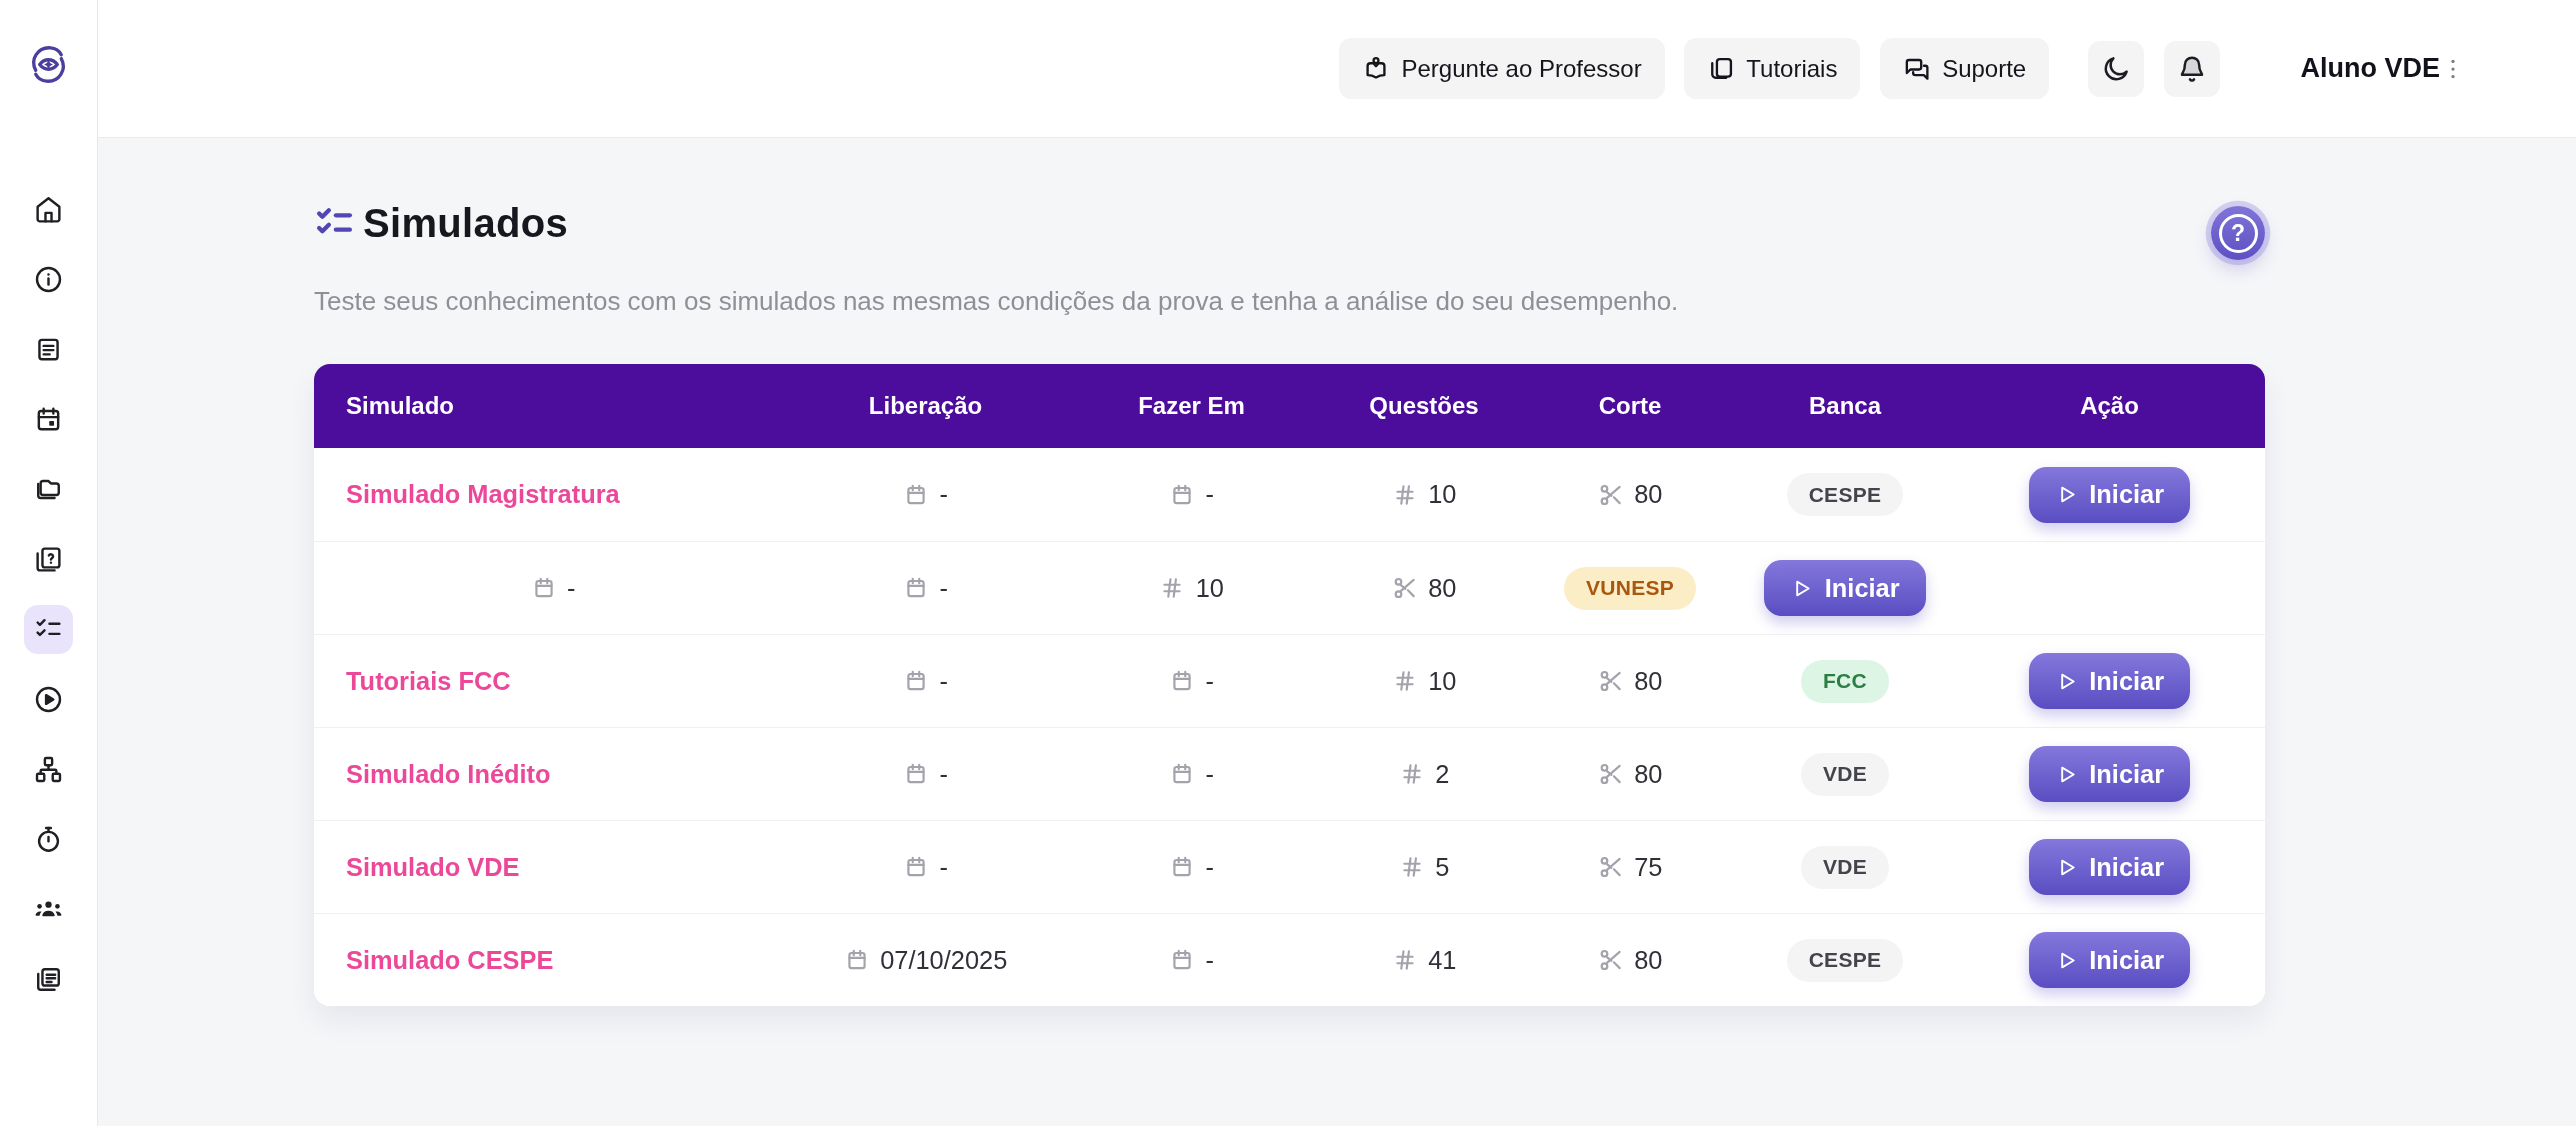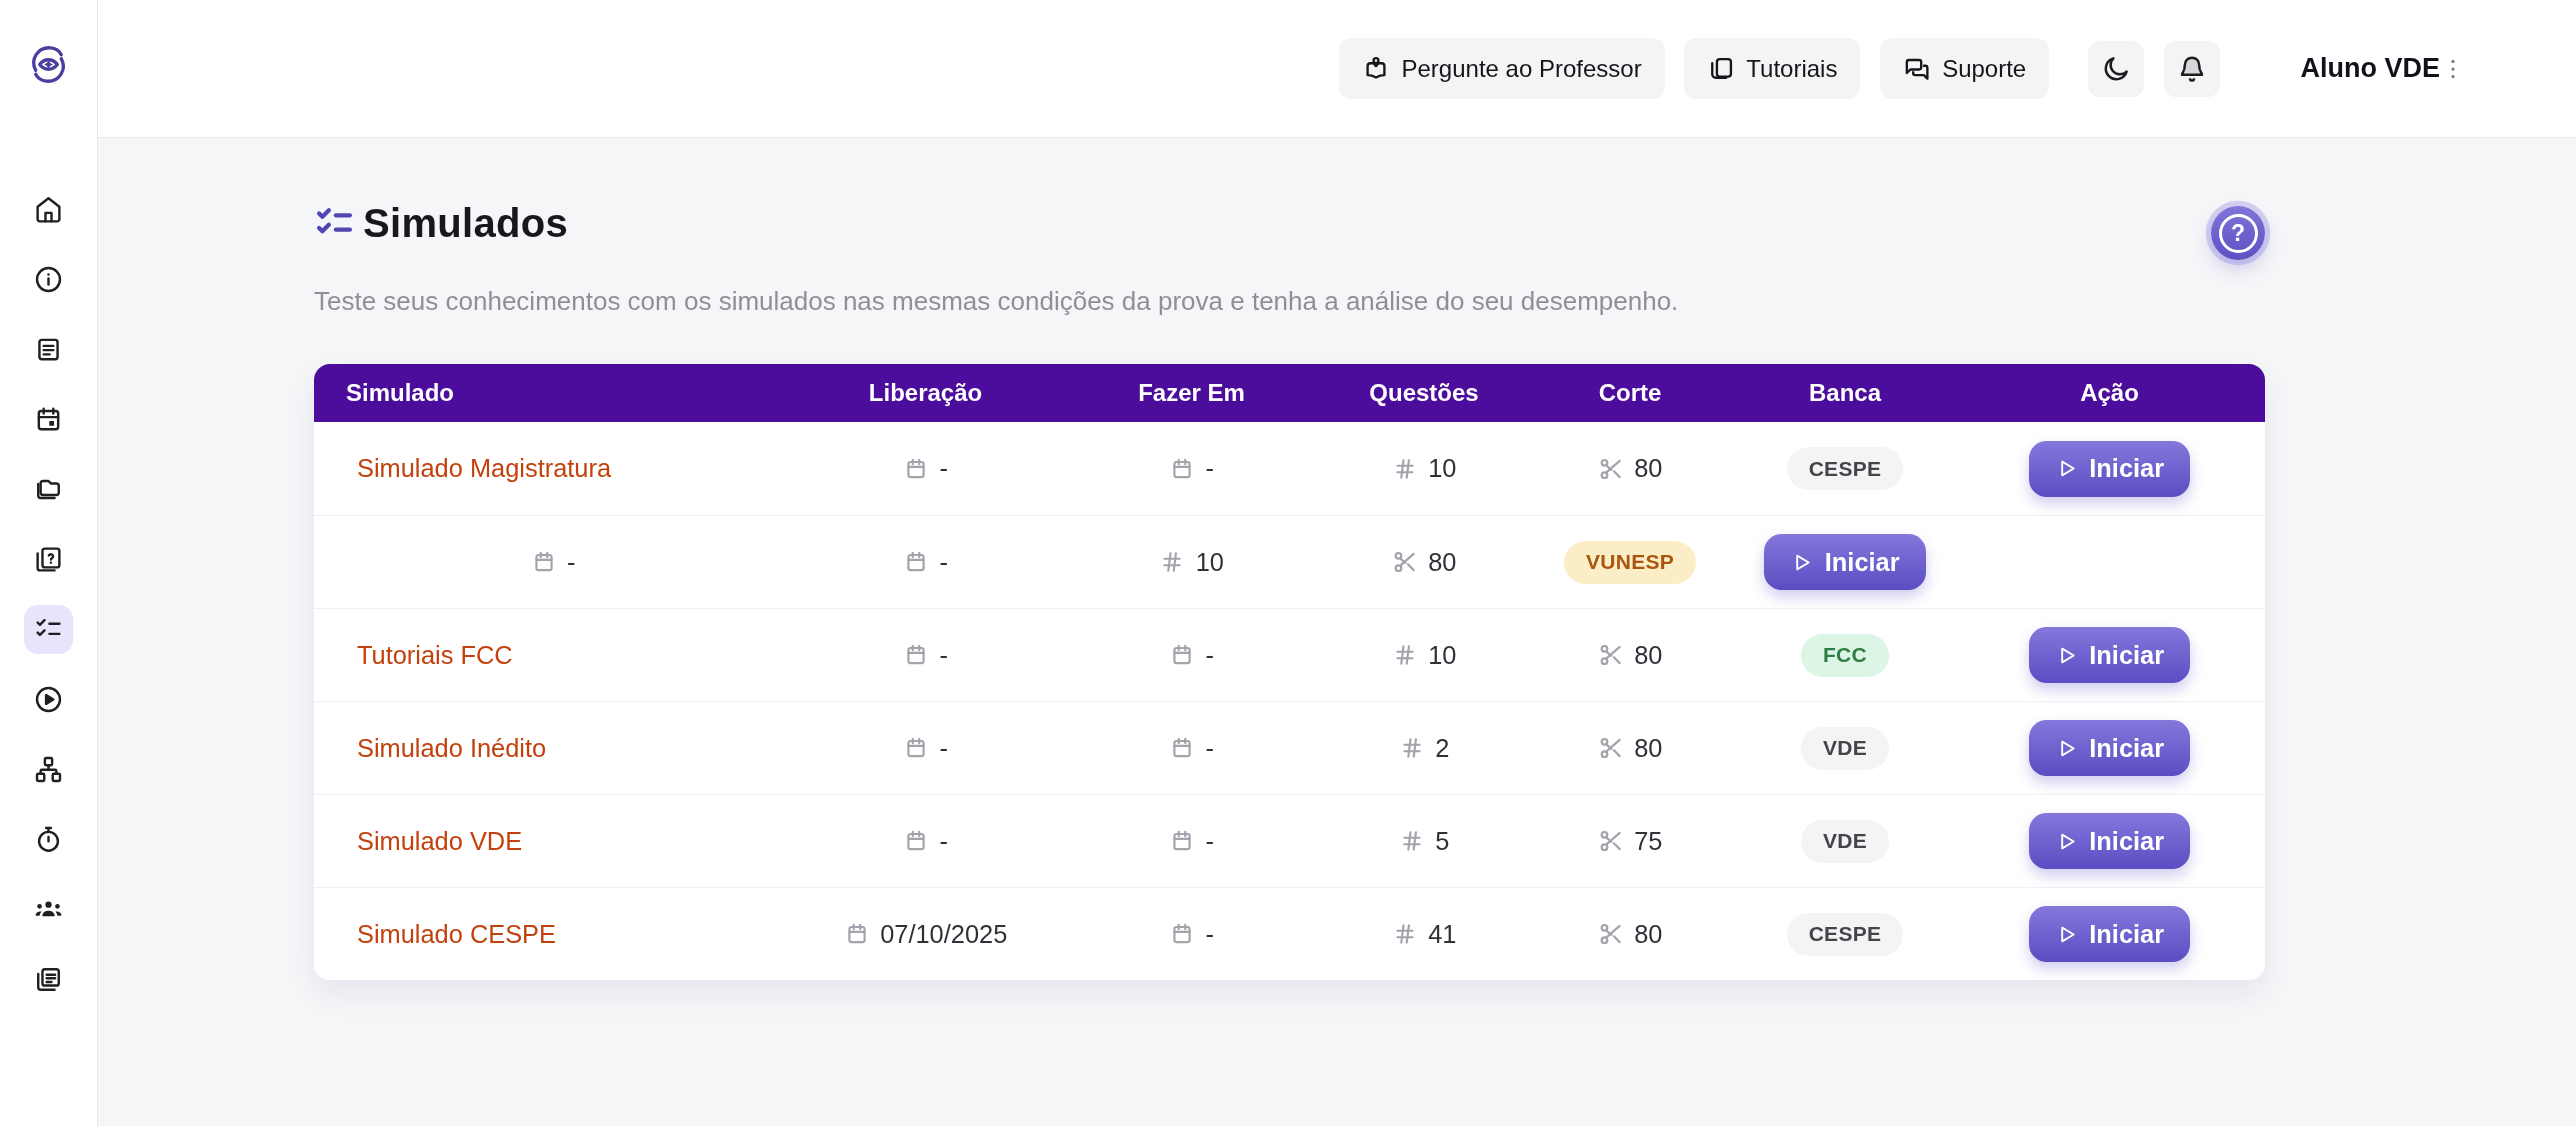--- a/index.html
+++ b/index.html
@@ -94,28 +94,28 @@
   
   .card{
     margin-top:47px; width:1951px; background:#fff; border-radius:16px;
     box-shadow:0 14px 30px rgba(35,25,80,.07); overflow:hidden;
   }
   .thead,.row{
     display:grid;
     grid-template-columns:478px 267px 265px 200px 212px 218px 311px;
     align-items:center;
   }
-  .thead{ background:var(--header-purple,#4c0d9c); height:58px; }
+  .thead{ background:var(--header-purple,#4c0d9c); height:84px; }
   .th{ color:#fff; font-size:24px; font-weight:700; text-align:center; }
   .th.left{ text-align:left; padding-left:32px; }
   .row{ height:93px; background:#fff; border-top:0.9px solid #f0f0f2; }
   .row:first-child{ border-top:none; }
   .cell{ display:flex; align-items:center; justify-content:center; gap:10.5px; font-size:25.4px; color:#303038; }
   .cell .ic{ width:26px; height:26px; color:#a3a3ac; flex:none; }
-  .cell.name{ justify-content:flex-start; padding-left:43px; font-weight:400; color:#c2410c; }
+  .cell.name{ justify-content:flex-start; padding-left:32px; font-weight:700; color:#ec4899; }
   .badge{ padding:9.7px 22px; border-radius:877px; font-size:21px; font-weight:700; letter-spacing:0.3px; }
   .badge.neutral{ background:var(--badge-neutral-bg,#f4f4f5); color:var(--badge-neutral-text,#44444c); }
   .badge.yellow { background:var(--badge-yellow-bg,#fbeec6);  color:var(--badge-yellow-text,#a9560e); }
   .badge.green  { background:var(--badge-green-bg,#dcf5e5);   color:var(--badge-green-text,#2e7d44);text-align:right; }
   .start-btn{
     height:56px; padding:0 26px; border-radius:17.5px; border:none; cursor:pointer;
     display:flex; align-items:center; gap:11.4px; color:#fff;
     font-family:inherit; font-size:25.4px; font-weight:700;
     background:linear-gradient(180deg,var(--button-gradient-top,#8478dc),var(--button-gradient-bottom,#5a4dc2));
     box-shadow:0 7px 14px rgba(90,77,194,.28);

